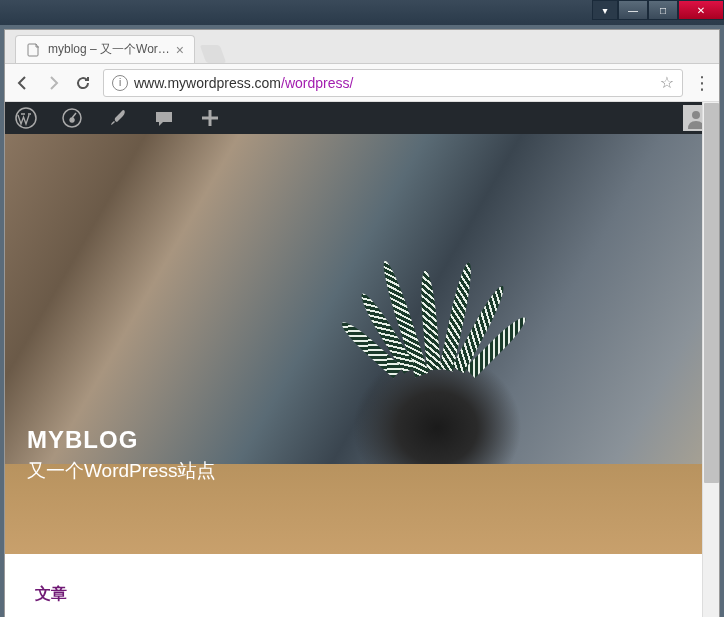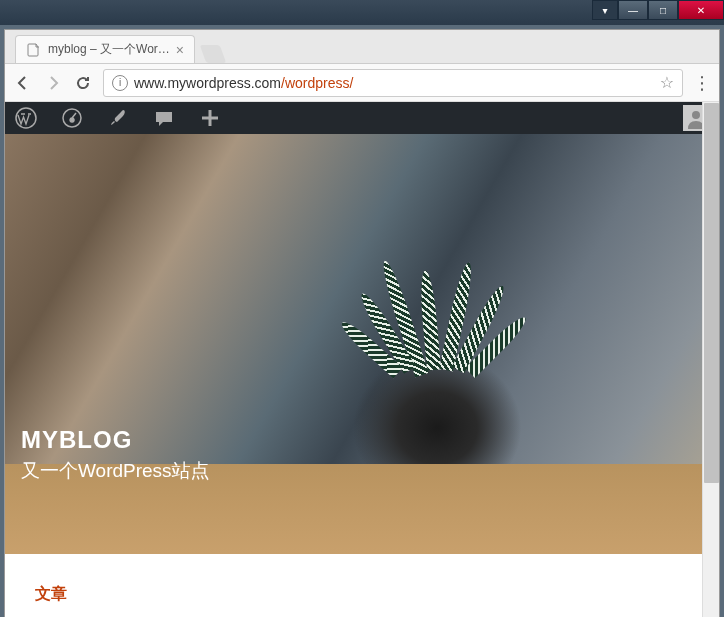--- a/index.html
+++ b/index.html
@@ -20,46 +20,46 @@
 .tab-favicon { width:16px; height:16px; display:flex; align-items:center; justify-content:center; }
 .tab-title { white-space:nowrap; overflow:hidden; text-overflow:ellipsis; flex:1; }
 .tab-close { font-size:14px; color:#888; cursor:pointer; }
 .newtab { width:20px; height:18px; background:#ddd; margin-left:8px; border-radius:3px; transform:skewX(20deg); }
 
 .addr-bar { height:38px; display:flex; align-items:center; padding:0 8px; gap:10px; background:#f9f9f9; border-bottom:1px solid #ddd; }
 .nav-btn { width:20px; height:20px; display:flex; align-items:center; justify-content:center; color:#555; cursor:pointer; }
 .url-box { flex:1; height:28px; border:1px solid #ccc; border-radius:3px; display:flex; align-items:center; padding:0 8px; background:#fff; font-size:14px; color:#333; gap:6px; }
 .url-info { width:16px; height:16px; border:1px solid #888; border-radius:50%; display:flex; align-items:center; justify-content:center; font-size:10px; color:#666; }
 .url-text { flex:1; }
-.url-path { color:#c2410c; }
+.url-path { color:#a21caf; }
 .star { color:#888; font-size:16px; }
 .menu-dots { font-size:18px; color:#555; cursor:pointer; }
 
 
 .page { position:relative; height:520px; overflow:hidden; background:#fff; }
 .scrollbar { position:absolute; right:0; top:0; width:17px; height:100%; background:#f0f0f0; border-left:1px solid #ddd; }
 .scroll-thumb { width:15px; height:380px; background:#c1c1c1; margin:1px; border-radius:1px; }
 
 
 .wp-bar { height:32px; background:#23282d; display:flex; align-items:center; padding:0 10px; gap:24px; }
 .wp-icon { color:#aaa; cursor:pointer; display:flex; align-items:center; justify-content:center; }
 .wp-avatar { margin-left:auto; width:26px; height:26px; background:#ccc; display:flex; align-items:center; justify-content:center; }
 
 
 .hero { position:relative; height:420px; background:linear-gradient(120deg,#8a7560 0%,#6b5a48 15%,#a8957f 25%,#5a6b75 45%,#3a454f 55%,#6a7580 70%,#8a9299 85%,#b5a890 100%); overflow:hidden; margin-right:17px; }
 .hero::before { content:""; position:absolute; inset:0; background:radial-gradient(ellipse 200px 180px at 62% 70%,#1a1a1a 0%,#2a2a2a 20%,transparent 42%); }
 .hero::after { content:""; position:absolute; left:0; right:0; bottom:0; height:90px; background:linear-gradient(#b8935f,#c8a06c); }
 .plant { position:absolute; left:52%; top:18%; width:140px; height:180px; z-index:2; }
 .leaf { position:absolute; width:14px; background:repeating-linear-gradient(45deg,#1a3a2a 0 3px,#e8f0e8 3px 5px); border-radius:50% 50% 0 0; transform-origin:bottom center; }
-.hero-text { position:absolute; left:16px; bottom:70px; z-index:3; color:#fff; }
+.hero-text { position:absolute; left:22px; bottom:70px; z-index:3; color:#fff; }
 .hero-title { font-size:24px; font-weight:700; letter-spacing:1px; }
 .hero-sub { font-size:19px; margin-top:4px; }
 
 .content-below { padding:30px; margin-right:17px; }
-.section-title { font-size:16px; font-weight:700; color:#c2410c; }
+.section-title { font-size:16px; font-weight:700; color:#701a75; }
 </style>
 </head>
 <body>
 
 <div class="titlebar">
   <div class="win-controls">
     <div class="win-btn" style="background:#2a3a4a;width:26px;">▾</div>
     <div class="win-btn win-min">—</div>
     <div class="win-btn win-max">□</div>
     <div class="win-btn win-close">✕</div>

